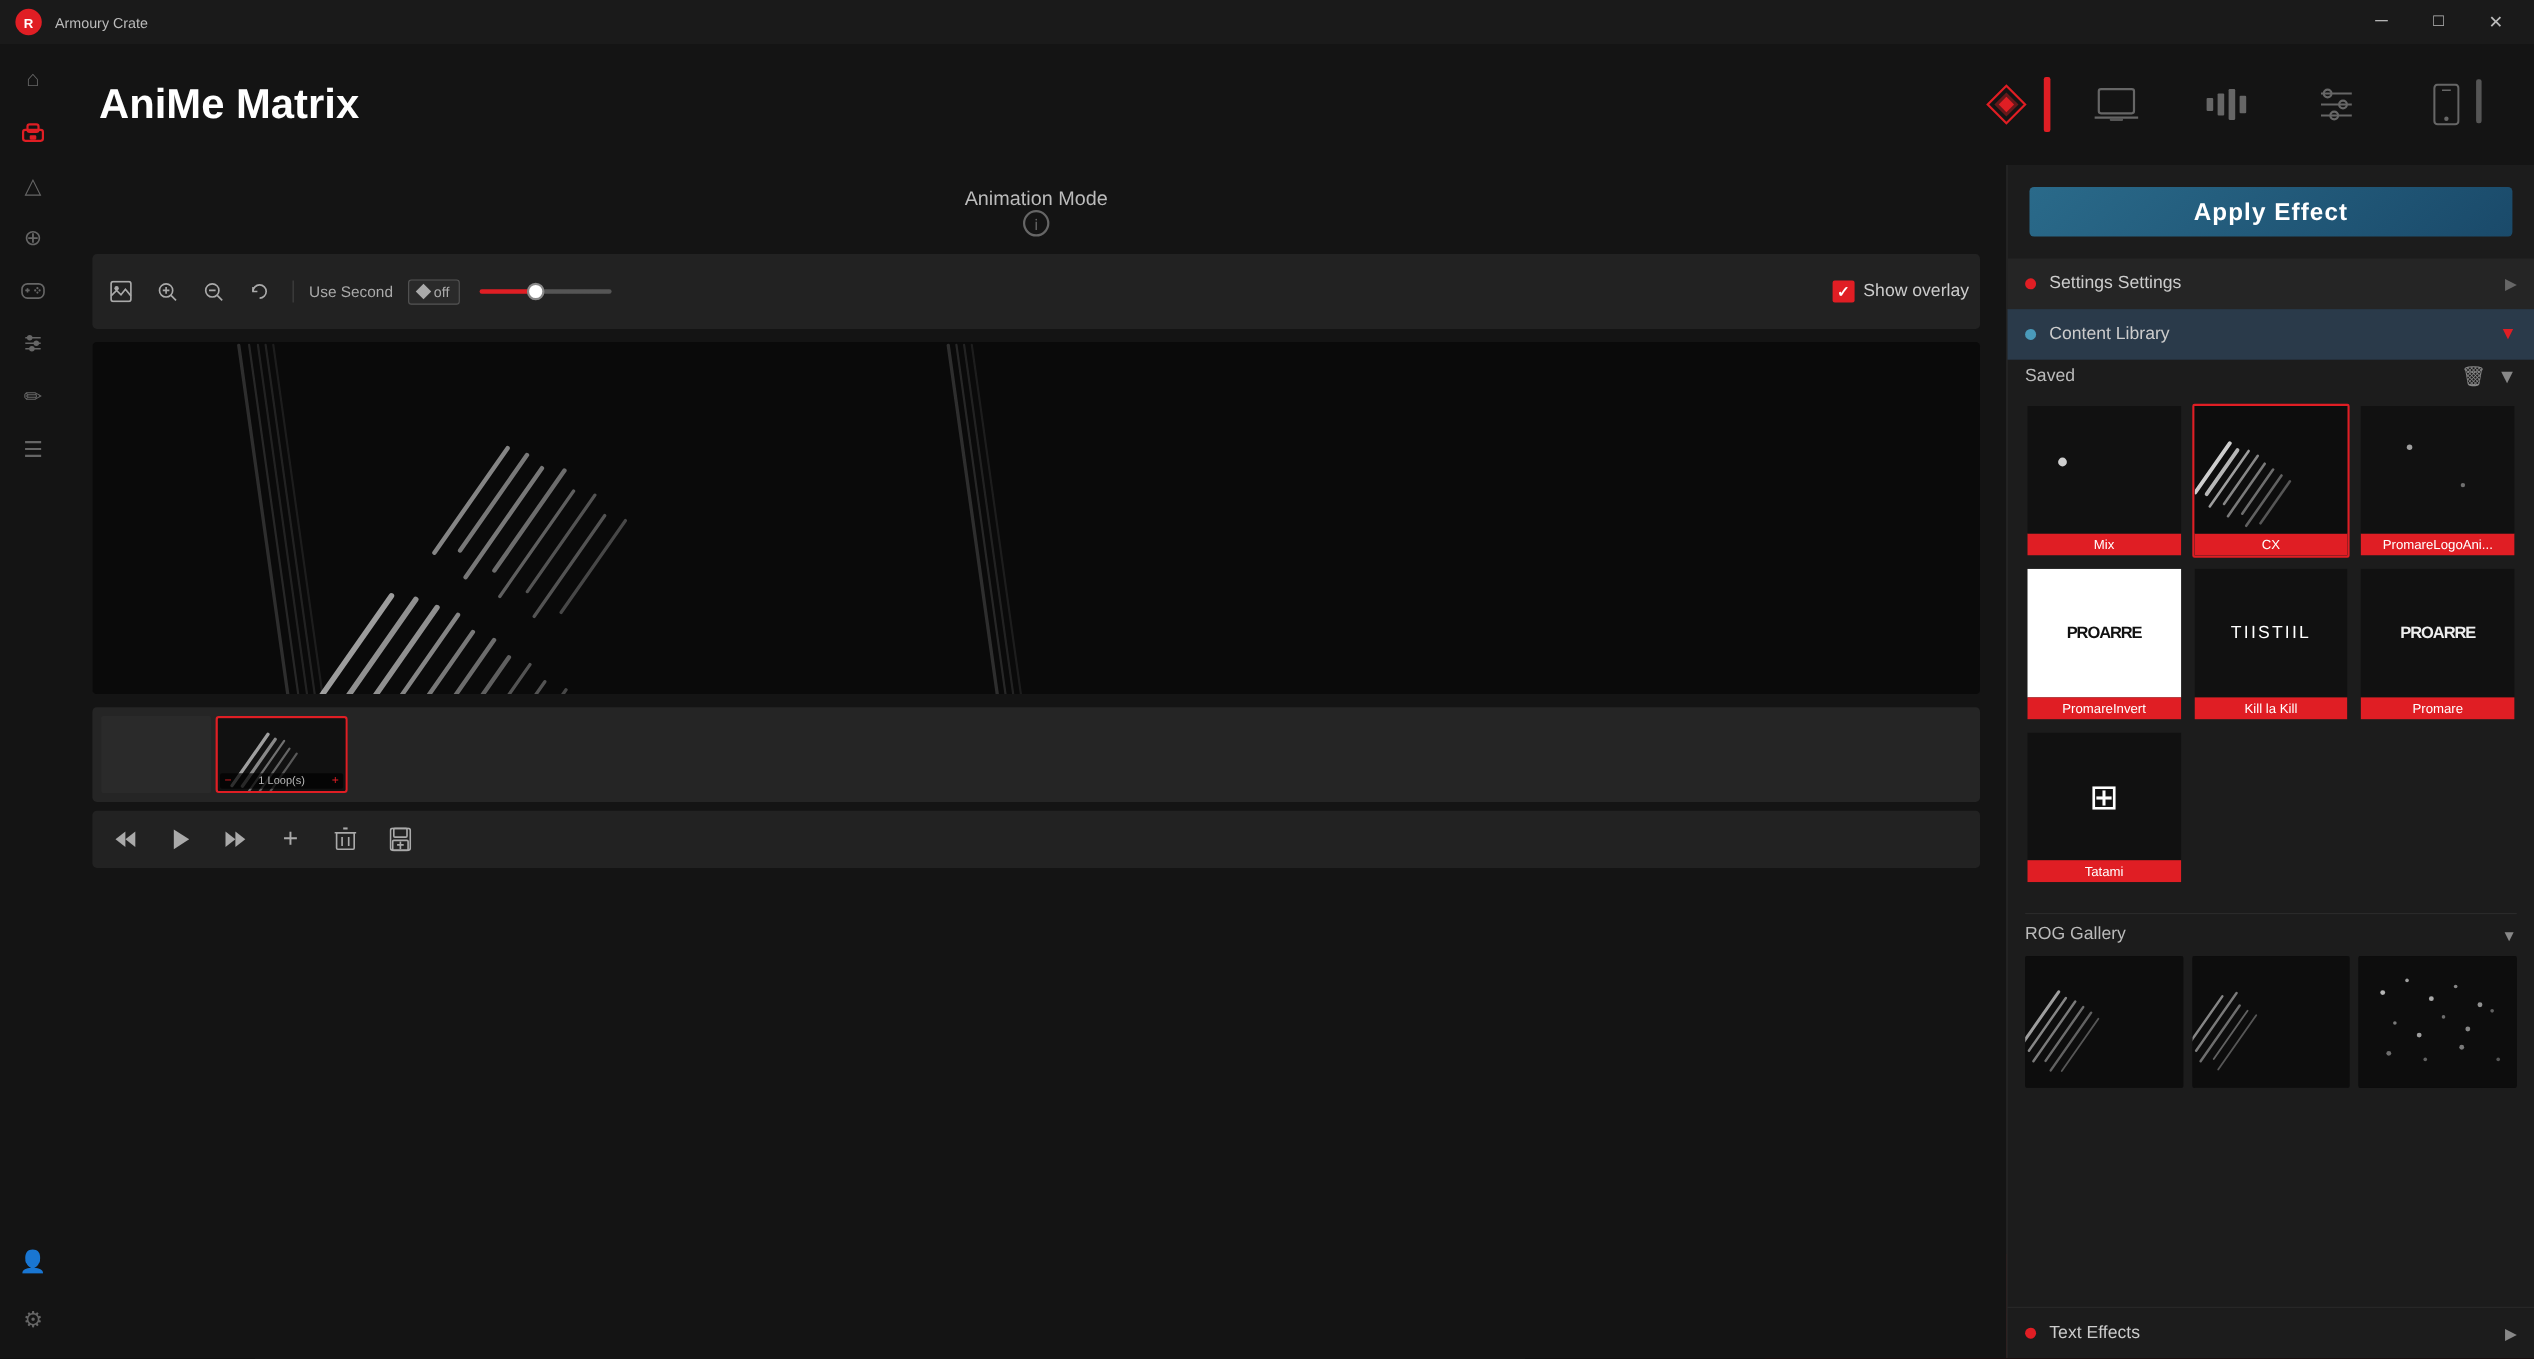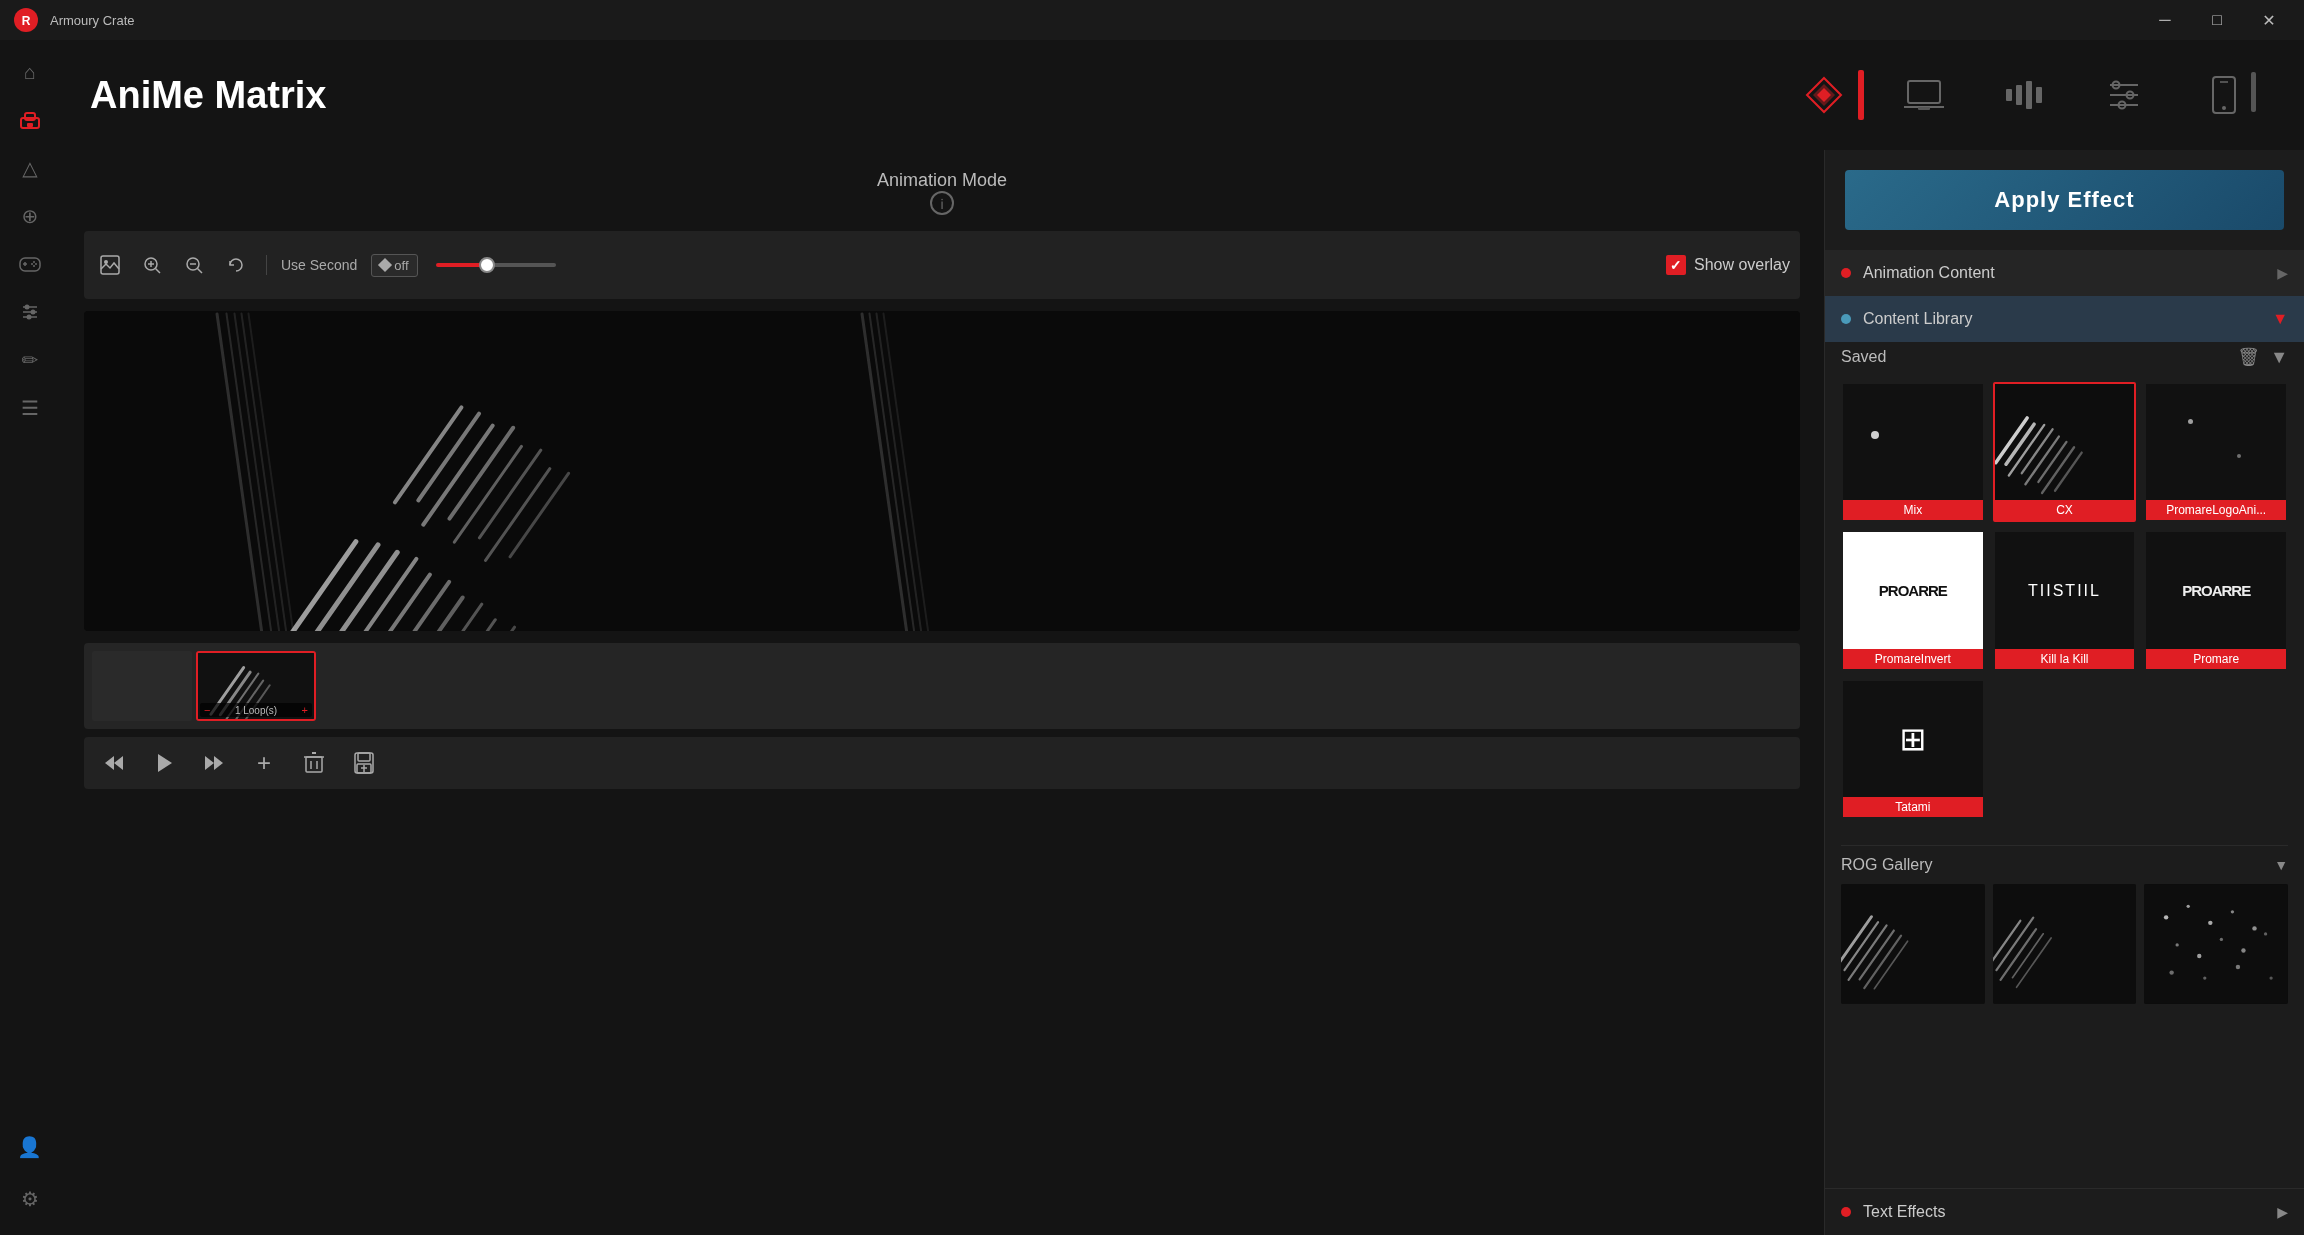--- a/index.html
+++ b/index.html
@@ -77,21 +77,21 @@
       margin-bottom: 10px;
       display: flex;
       flex-direction: column;
       align-items: center;
       gap: 4px;
     }
 
     
     .apply-effect-btn {
       margin: 20px;
-      height: 60px;
+      height: 45px;
       background: linear-gradient(135deg, #2a6a8a 0%, #1a4a6a 100%);
       border: none;
       color: #fff;
       font-size: 22px;
       font-weight: 600;
       cursor: pointer;
       border-radius: 4px;
       letter-spacing: 1px;
     }
     .panel-section-header {
@@ -722,21 +722,21 @@
       </div>
 
     </div>
 
     <div class="right-panel">
 
       <button class="apply-effect-btn">Apply Effect</button>
 
       <div class="panel-section-header">
         <div class="section-dot"></div>
-        <span class="section-label">Animation Content</span>
+        <span class="section-label">Settings Settings</span>
         <span class="section-arrow">▶</span>
       </div>
 
       <div style="background:#2a3a4a; padding:14px 16px; display:flex; align-items:center; cursor:pointer;">
         <div style="width:10px; height:10px; border-radius:50%; background:#4a9aba; margin-right:12px;"></div>
         <span style="font-size:16px; color:#ccc; flex:1;">Content Library</span>
         <span style="font-size:16px; color:#e01e24;">▼</span>
       </div>
 
       <div class="content-lib-scroll">

